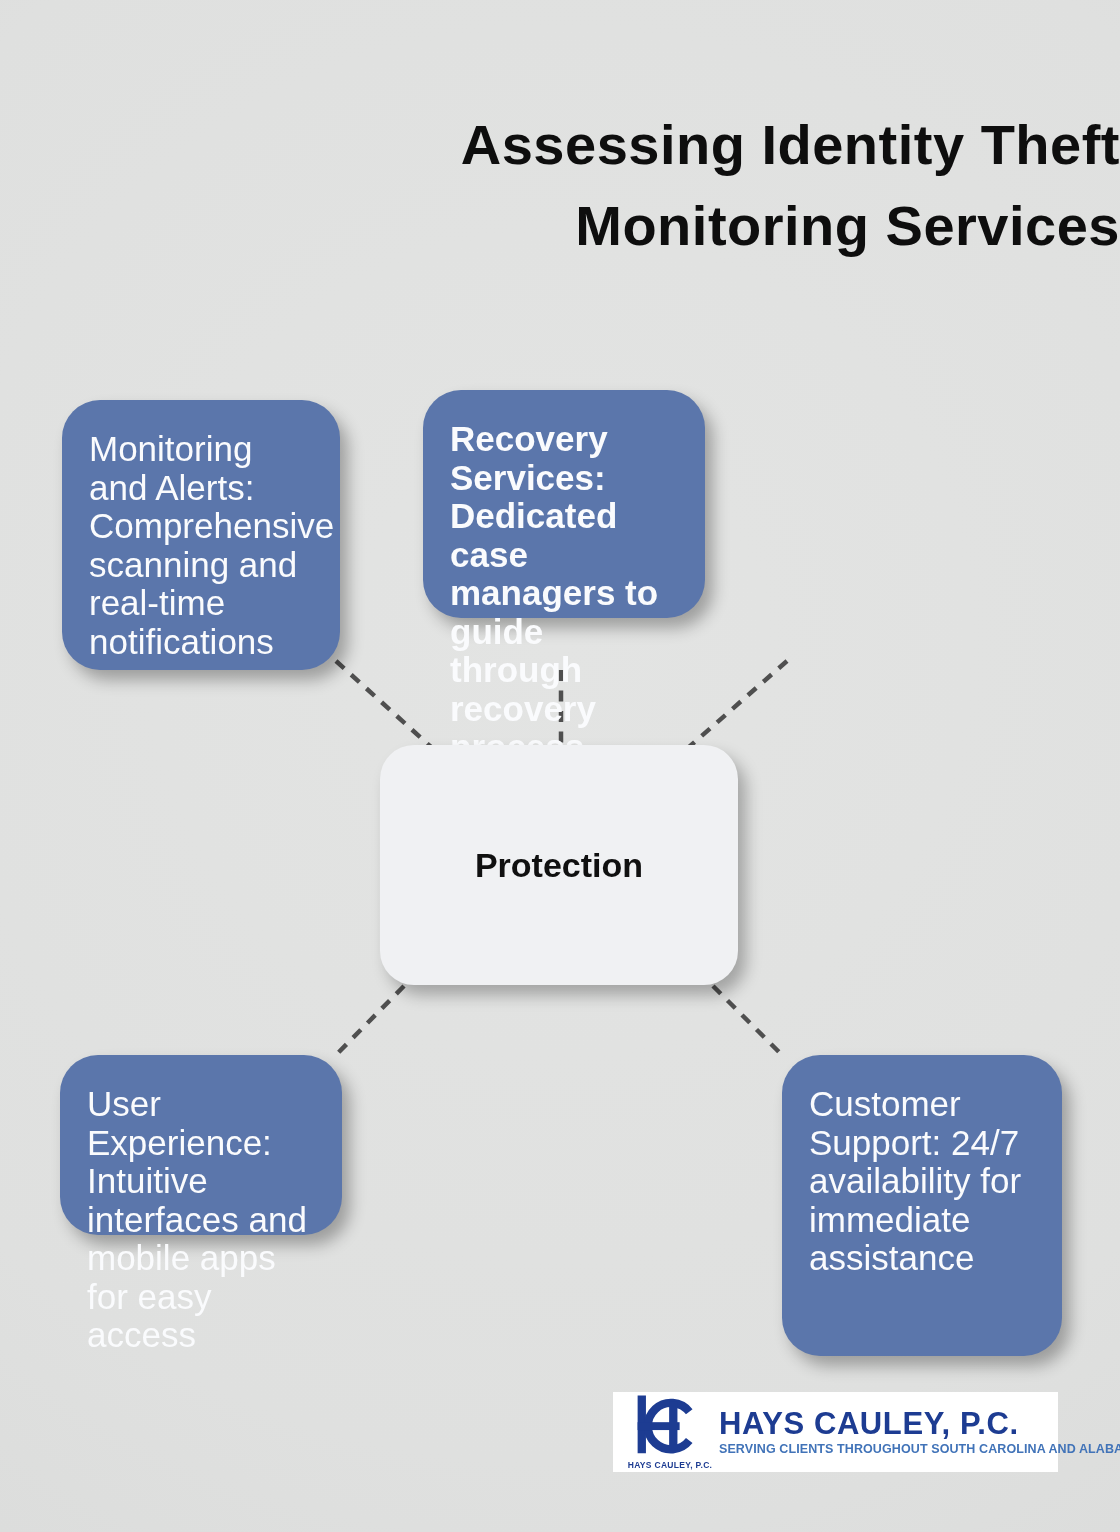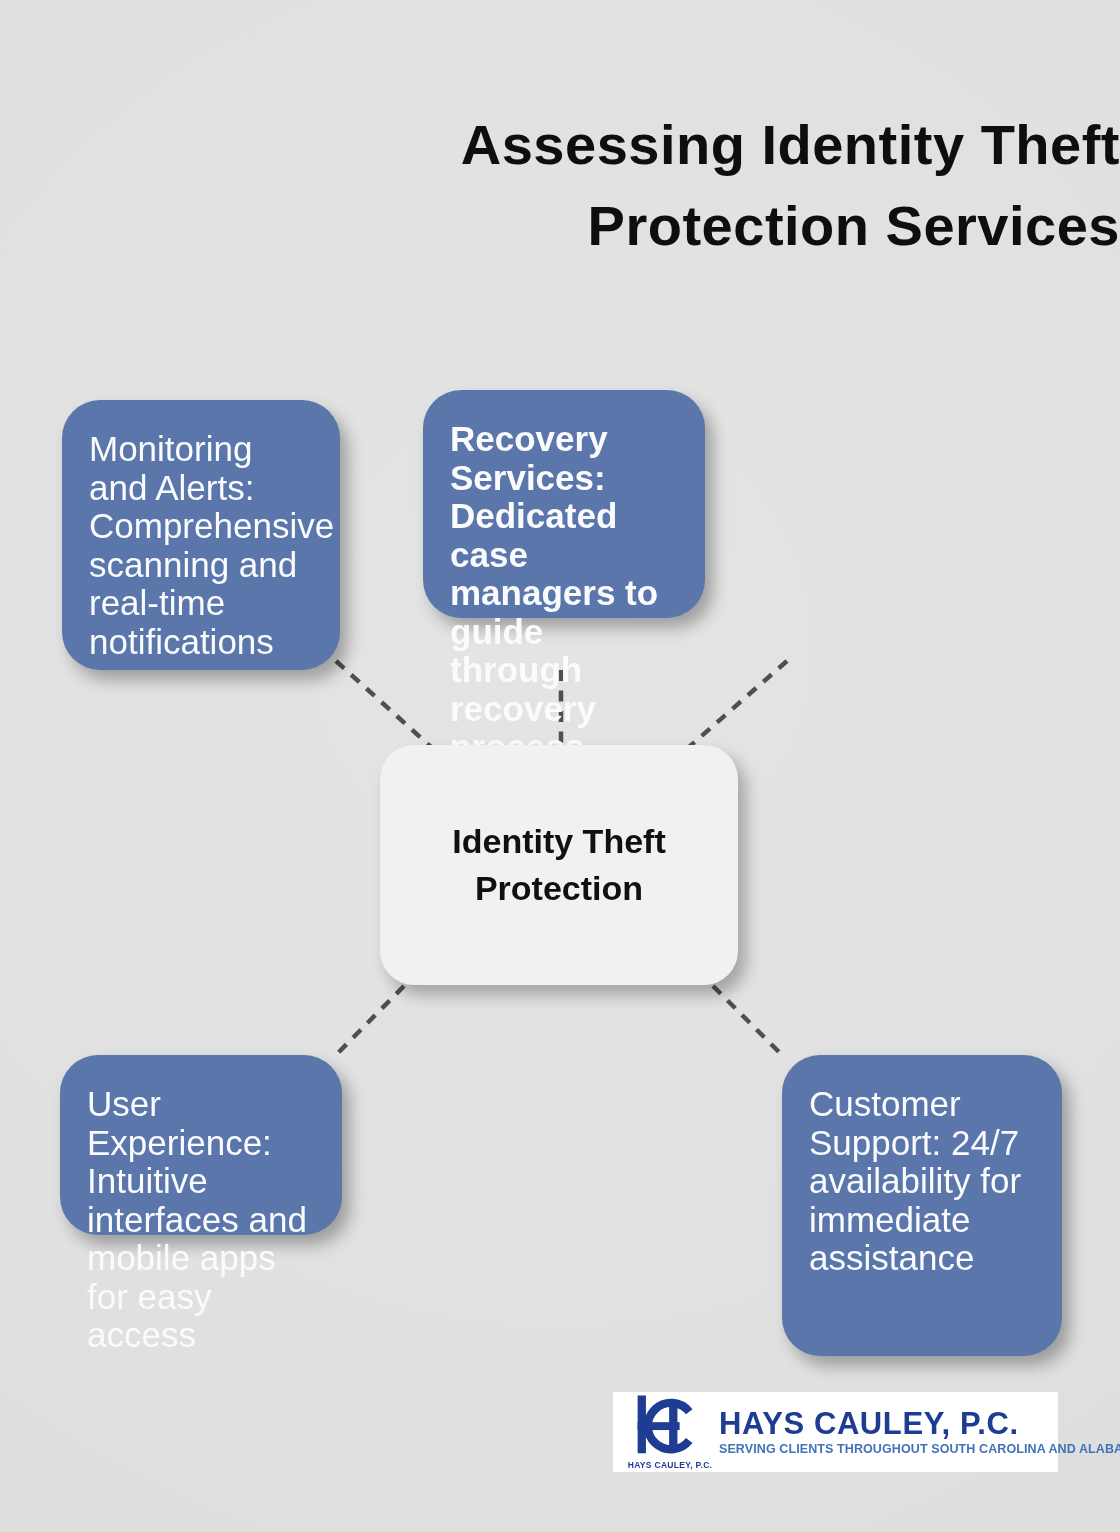--- a/index.html
+++ b/index.html
@@ -123,42 +123,41 @@
     white-space: nowrap;
   }
 </style>
 </head>
 <body>
 
 <div class="canvas">
 
   <div class="page-title">
     <div>Assessing Identity Theft</div>
-    <div>Protection Services</div>
+    <div>Monitoring Services</div>
   </div>
 
   <svg class="connectors" viewBox="0 0 1120 1532" xmlns="http://www.w3.org/2000/svg">
     <line x1="336" y1="661" x2="431" y2="747"></line>
     <line x1="561" y1="670" x2="561" y2="743"></line>
     <line x1="787" y1="661" x2="689" y2="747"></line>
     <line x1="404" y1="986" x2="334" y2="1057"></line>
     <line x1="713" y1="986" x2="784" y2="1057"></line>
   </svg>
 
   <div class="node node-tl">
     <span>Monitoring and Alerts: Comprehensive scanning and real-time notifications</span>
   </div>
 
   <div class="node node-tc">
     <span>Recovery Services: Dedicated case managers to guide through recovery process</span>
   </div>
 
 
   <div class="center-node">
-    <div>Identity Theft</div>
     <div>Protection</div>
   </div>
 
   <div class="node node-bl">
     <span>User Experience: Intuitive interfaces and mobile apps for easy access</span>
   </div>
 
   <div class="node node-br">
     <span>Customer Support: 24/7 availability for immediate assistance</span>
   </div>

